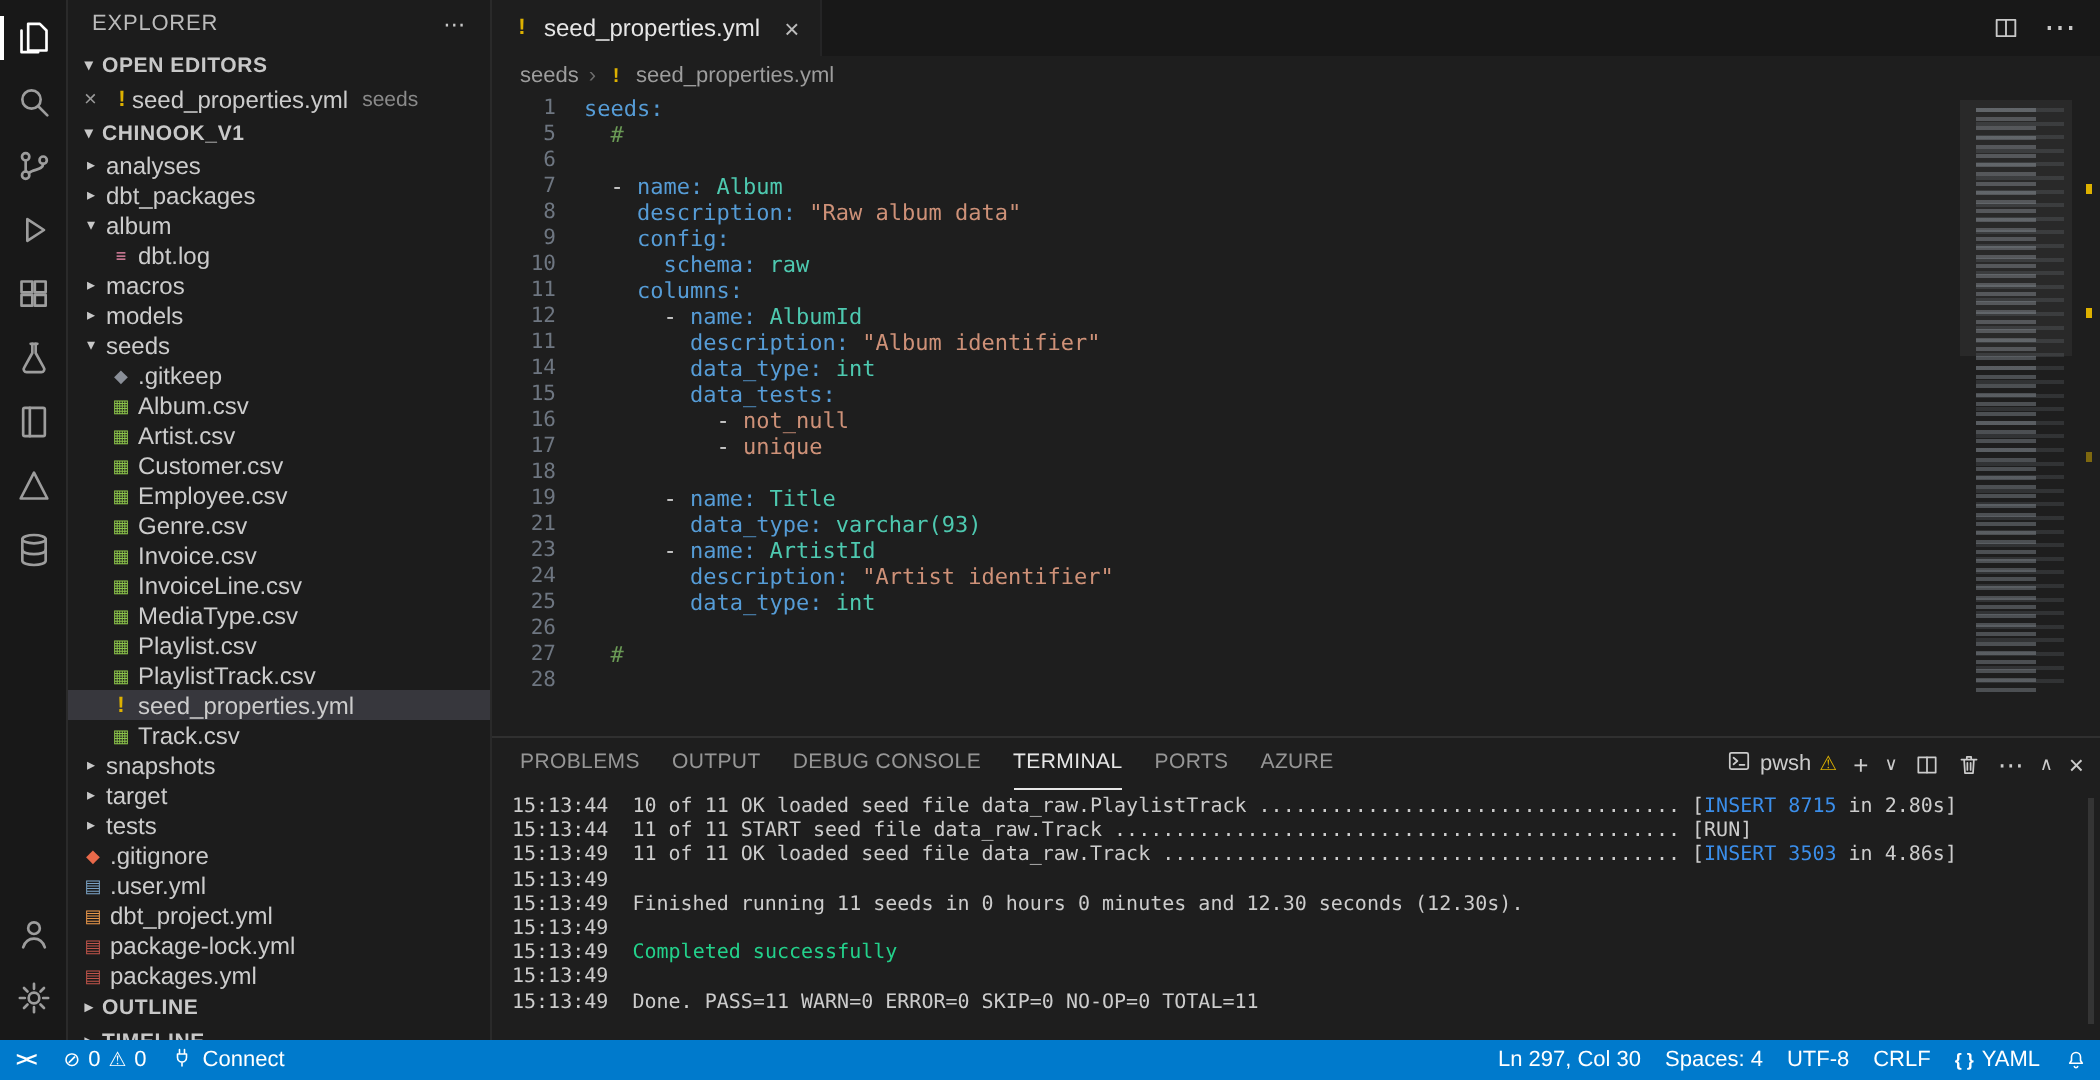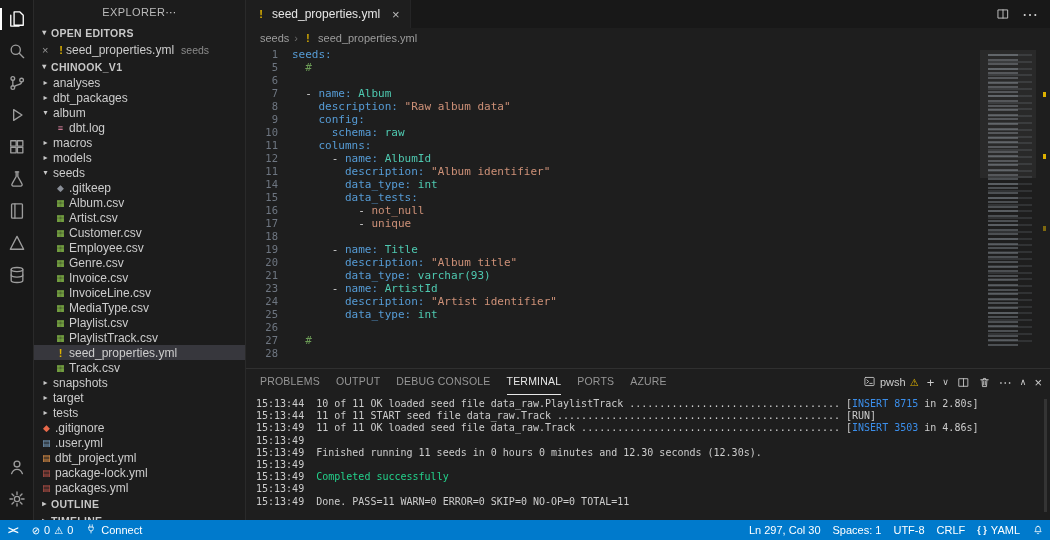--- a/index.html
+++ b/index.html
@@ -16,21 +16,21 @@
   .ab-bottom { margin-top:auto; }
   .ab-item { height:32px; display:flex; align-items:center; justify-content:center;
     color:#9d9d9d; position:relative; cursor:pointer; }
   .ab-item.active { color:#fff; }
   .ab-item.active::before { content:""; position:absolute; left:0; top:5px; bottom:5px;
     width:2px; background:#fff; }
 
   
   .sidebar { width:212px; background:#1c1c1c; border-right:1px solid #2a2a2a;
     display:flex; flex-direction:column; overflow:hidden; }
-  .sb-title { height:24px; display:flex; align-items:center; justify-content:center;
+  .sb-title { height:24px; display:flex; align-items:center; justify-content:space-between;
     padding:0 12px; color:#bbb; font-size:11px; letter-spacing:.4px; flex:none; }
   .sb-more { color:#c8c8c8; cursor:pointer; }
   .sb-section-header { height:17px; display:flex; align-items:center; font-weight:700;
     font-size:10.5px; color:#c8c8c8; padding-left:4px; letter-spacing:.3px; flex:none; cursor:pointer; }
   .chev { width:13px; font-size:8px; text-align:center; color:#c8c8c8; flex:none; }
   .oe-item { height:17px; display:flex; align-items:center; padding-left:8px; font-size:12px;
     color:#ccc; flex:none; cursor:pointer; }
   .oe-close { color:#999; width:14px; font-size:11px; }
   .oe-detail { color:#8a8a8a; font-size:10.5px; margin-left:7px; }
   .warn-glyph { color:var(--warn); font-weight:700; font-size:11px; width:10px;
@@ -398,21 +398,20 @@
             <div class="crow"><span class="lnum">10</span><span class="ltext"><span class="tk-d">      </span><span class="tk-k">schema:</span><span class="tk-d"> </span><span class="tk-v">raw</span></span></div>
             <div class="crow"><span class="lnum">11</span><span class="ltext"><span class="tk-d">    </span><span class="tk-k">columns:</span></span></div>
             <div class="crow"><span class="lnum">12</span><span class="ltext"><span class="tk-d">      - </span><span class="tk-k">name:</span><span class="tk-d"> </span><span class="tk-v">AlbumId</span></span></div>
             <div class="crow"><span class="lnum">11</span><span class="ltext"><span class="tk-d">        </span><span class="tk-k">description:</span><span class="tk-d"> </span><span class="tk-s">"Album identifier"</span></span></div>
             <div class="crow"><span class="lnum">14</span><span class="ltext"><span class="tk-d">        </span><span class="tk-k">data_type:</span><span class="tk-d"> </span><span class="tk-v">int</span></span></div>
             <div class="crow"><span class="lnum">15</span><span class="ltext"><span class="tk-d">        </span><span class="tk-k">data_tests:</span></span></div>
             <div class="crow"><span class="lnum">16</span><span class="ltext"><span class="tk-d">          - </span><span class="tk-s">not_null</span></span></div>
             <div class="crow"><span class="lnum">17</span><span class="ltext"><span class="tk-d">          - </span><span class="tk-s">unique</span></span></div>
             <div class="crow"><span class="lnum">18</span><span class="ltext"></span></div>
             <div class="crow"><span class="lnum">19</span><span class="ltext"><span class="tk-d">      - </span><span class="tk-k">name:</span><span class="tk-d"> </span><span class="tk-v">Title</span></span></div>
-            <div class="crow"><span class="lnum">20</span><span class="ltext"><span class="tk-d">        </span><span class="tk-k">description:</span><span class="tk-d"> </span><span class="tk-s">"Album title"</span></span></div>
             <div class="crow"><span class="lnum">21</span><span class="ltext"><span class="tk-d">        </span><span class="tk-k">data_type:</span><span class="tk-d"> </span><span class="tk-v">varchar(93)</span></span></div>
             <div class="crow"><span class="lnum">23</span><span class="ltext"><span class="tk-d">      - </span><span class="tk-k">name:</span><span class="tk-d"> </span><span class="tk-v">ArtistId</span></span></div>
             <div class="crow"><span class="lnum">24</span><span class="ltext"><span class="tk-d">        </span><span class="tk-k">description:</span><span class="tk-d"> </span><span class="tk-s">"Artist identifier"</span></span></div>
             <div class="crow"><span class="lnum">25</span><span class="ltext"><span class="tk-d">        </span><span class="tk-k">data_type:</span><span class="tk-d"> </span><span class="tk-v">int</span></span></div>
             <div class="crow"><span class="lnum">26</span><span class="ltext"></span></div>
             <div class="crow"><span class="lnum">27</span><span class="ltext"><span class="tk-d">  </span><span class="tk-c">#</span></span></div>
             <div class="crow"><span class="lnum">28</span><span class="ltext"></span></div>
           </div>
         <div class="minimap">
           <div class="mm-b"></div>
@@ -491,21 +490,21 @@
       </span>
       <span class="sb-item">
         <span id="plug-icon-slot"><svg width="12" height="12" viewBox="0 0 24 24" fill="none" stroke="currentColor" stroke-width="1.6" stroke-linecap="round" stroke-linejoin="round">
               <path d="M9.5 3.5V8M14.5 3.5V8M7.5 8h9v3.5a4.5 4.5 0 0 1-9 0zM12 16v4"></path>
             </svg></span>
         <span>Connect</span>
       </span>
     </div>
     <div class="sb-right">
       <span class="sb-item">Ln 297, Col 30</span>
-      <span class="sb-item">Spaces: 1</span>
+      <span class="sb-item">Spaces: 4</span>
       <span class="sb-item">UTF-8</span>
       <span class="sb-item">CRLF</span>
       <span class="sb-item">
         <span class="braces">{ }</span>
         <span>YAML</span>
       </span>
       <span class="sb-item" id="bell-icon-slot">
           <svg width="12" height="12" viewBox="0 0 24 24" fill="none" stroke="currentColor" stroke-width="1.6" stroke-linecap="round" stroke-linejoin="round">
             <path d="M12 4.5a4.5 4.5 0 0 1 4.5 4.5v3.5l1.8 2.8H5.7l1.8-2.8V9A4.5 4.5 0 0 1 12 4.5z"></path>
             <path d="M10.3 18.5a1.8 1.8 0 0 0 3.4 0"></path>

